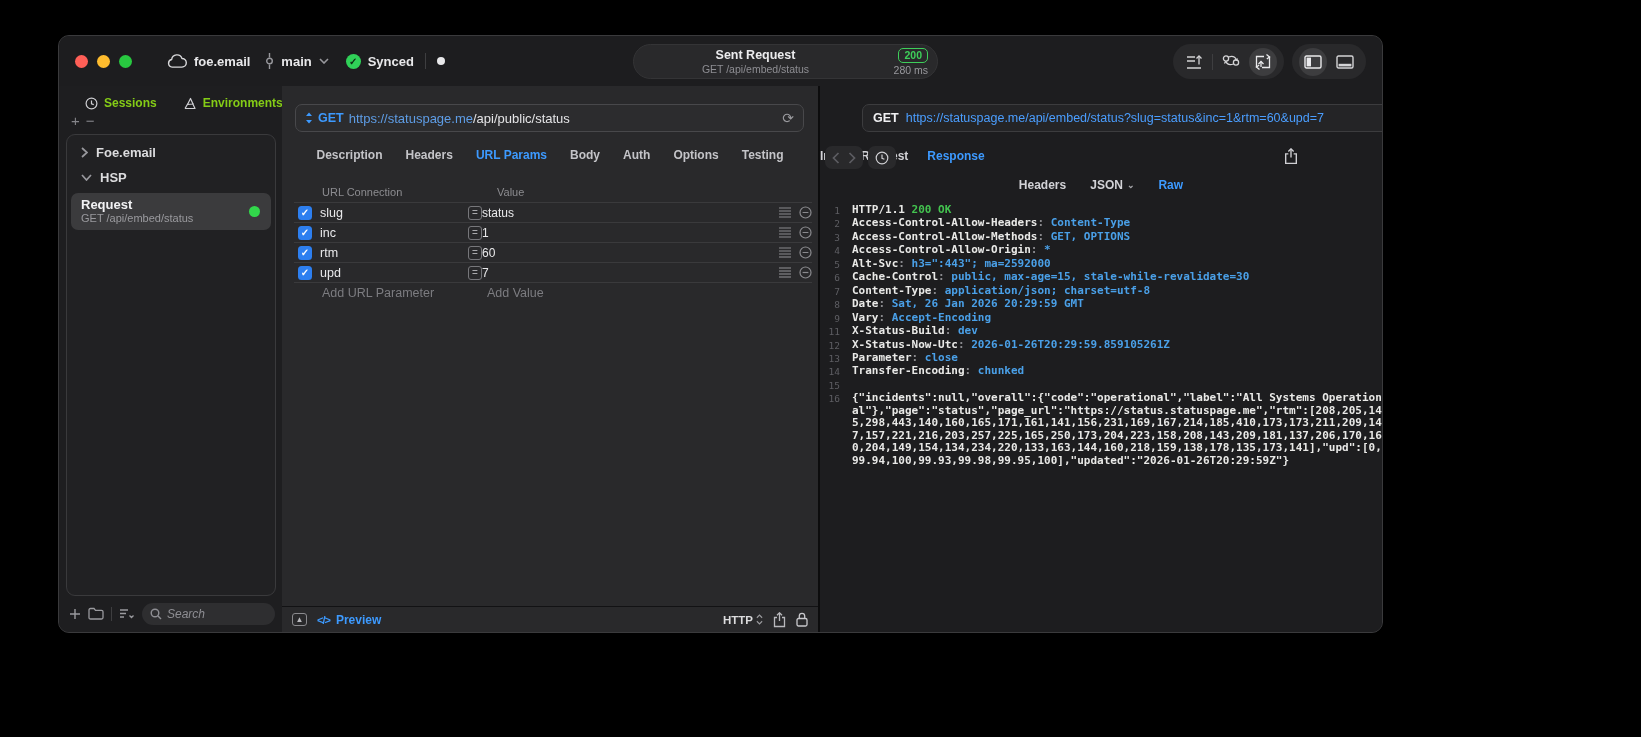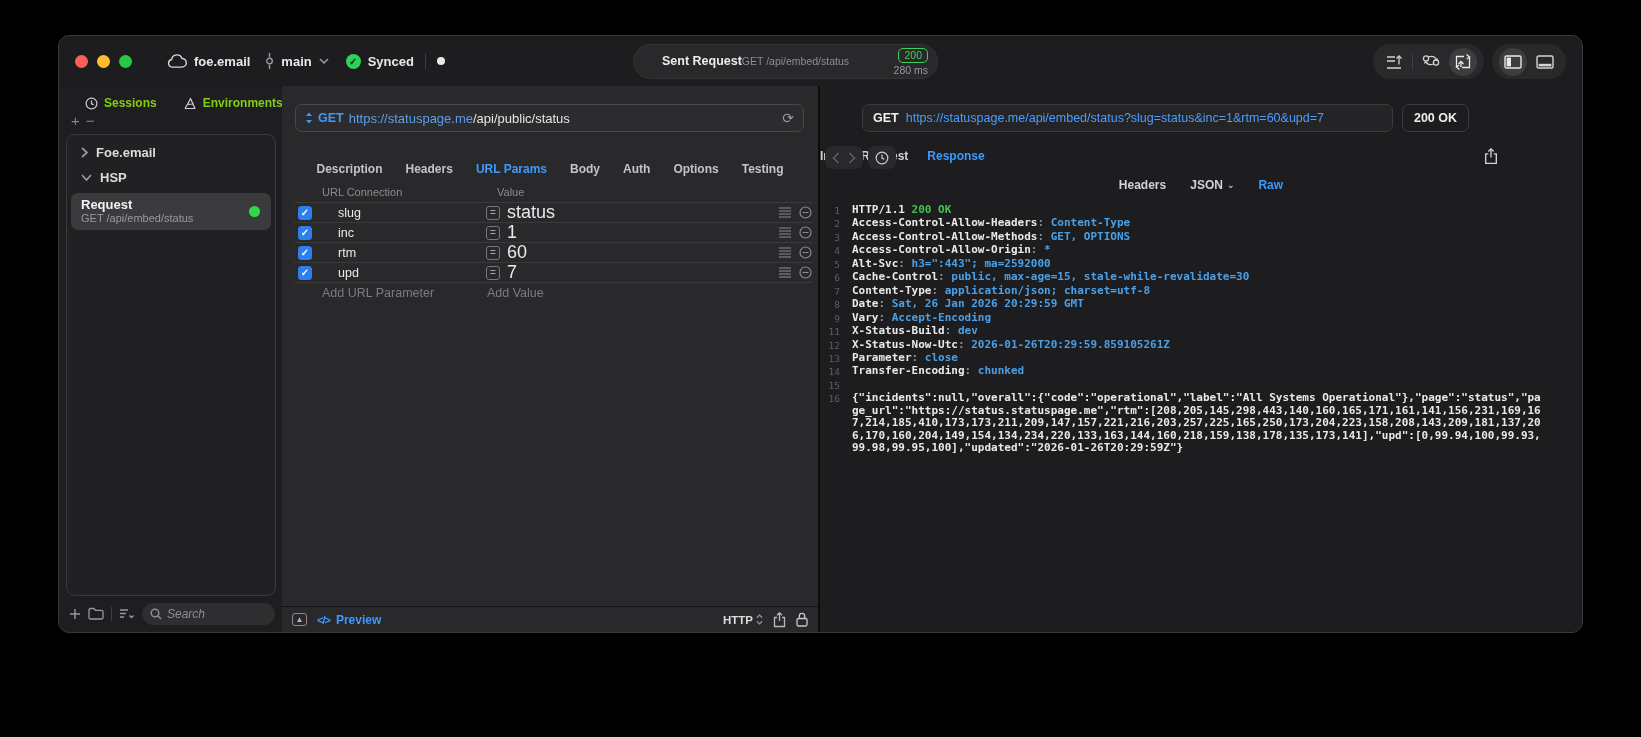--- a/index.html
+++ b/index.html
@@ -1,37 +1,37 @@
 <!DOCTYPE html>
 <html><head>
 <meta charset="utf-8">
 <style>
   * { margin:0; padding:0; box-sizing:border-box; }
   html,body { width:1641px; height:737px; background:#000; overflow:hidden;
               font-family:"Liberation Sans", sans-serif; }
-  .window { position:absolute; left:58px; top:35px; width:1525px; height:598px;
+  .window { position:absolute; left:58px; top:35px; width:1325px; height:598px;
             background:#1e1e20; border-radius:11px; border:1px solid #3a3a3c; overflow:hidden; }
 
   
   .titlebar { position:absolute; left:0; top:0; right:0; height:50px; background:#1d1d1f; }
   .traffic { position:absolute; left:16px; top:19px; display:flex; gap:9px; }
   .tl { width:13px; height:13px; border-radius:50%; }
   .tl.red{background:#ff5f57}.tl.yel{background:#febc2e}.tl.grn{background:#28c840}
   .ws-group { position:absolute; left:108px; top:0; height:50px; display:flex; align-items:center; gap:7px; color:#e8e8ea; font-size:13px; font-weight:600; }
   .ws-group .sep { width:1px; height:16px; background:#3e3e40; margin:0 4px; }
   .dot-white { width:8px; height:8px; border-radius:50%; background:#e8e8ea; }
   .chk-circle { width:15px; height:15px; border-radius:50%; background:#30d158; color:#0c2913; font-size:10px; font-weight:bold; display:flex; align-items:center; justify-content:center; }
 
   .center-capsule { position:absolute; left:574px; top:8px; width:305px; height:35px;
                     background:#29292b; border:1px solid #343436; border-radius:18px; }
-  .cc-text { position:absolute; left:0; right:60px; top:0; bottom:0; display:flex; align-items:center; justify-content:center; }
+  .cc-text { position:absolute; left:0; right:60px; top:0; bottom:0; display:flex; flex-direction:column; align-items:center; justify-content:center; }
   .cc-title { font-size:12.5px; font-weight:600; color:#ececee; line-height:15px;}
   .cc-sub { font-size:10.5px; color:#8e8e93; line-height:13px;}
   .cc-status { position:absolute; right:9px; top:3px; display:flex; flex-direction:column; align-items:flex-end; }
-  .badge-200 { color:#3ecf5a; border:1px solid #3ecf5a; border-radius:5px; font-size:10.5px; font-weight:400; padding:0 5px; line-height:13px; }
+  .badge-200 { color:#3ecf5a; border:1px solid #3ecf5a; border-radius:5px; font-size:10.5px; font-weight:700; padding:0 5px; line-height:13px; }
   .dur { color:#98989d; font-size:10.5px; line-height:13px; margin-top:1px; }
 
   .tb-right { position:absolute; right:16px; top:8px; display:flex; gap:8px; }
   .capsule { background:#29292b; border-radius:18px; height:35px; display:flex; align-items:center; padding:0 7px; gap:4px; }
   .icbtn { width:28px; height:28px; border-radius:50%; display:flex; align-items:center; justify-content:center; }
   .icbtn.active { background:#3d3d3f; }
   .vdiv { width:1px; height:16px; background:#3e3e40; }
 
   
   .sidebar { position:absolute; left:0; top:50px; width:223px; bottom:0; background:#1e1e20; }
@@ -51,31 +51,31 @@
   .search-pill input { background:transparent; border:none; outline:none; color:#d8d8da; font-size:12px; width:100%; font-family:"Liberation Sans",sans-serif;font-style:italic; }
   .search-pill input::placeholder { color:#8e8e93; }
 
   
   .middle { position:absolute; left:223px; top:50px; width:536px; bottom:0; background:#29292b; }
   .urlbar { position:absolute; left:13px; right:14px; top:18px; height:28px; background:#2c2c2e; border:1px solid #48484b; border-radius:7px; display:flex; align-items:center; padding:0 9px; gap:5px; }
   .method { color:#3d9aff; font-weight:700; font-size:12.5px; }
   .urltext { font-size:13px; flex:1; white-space:nowrap; overflow:hidden; }
   .u-host { color:#5e9de6; } .u-path { color:#e4e4e6; }
   .refresh { color:#9a9a9e; font-size:14px; }
-  .mtabs { position:absolute; left:0; right:0; top:62px; display:flex; justify-content:center; gap:23px;margin-top:14px; }
+  .mtabs { position:absolute; left:0; right:0; top:62px; display:flex; justify-content:center; gap:23px; }
   .mtab { color:#c4c4c8; font-size:12px; font-weight:600; cursor:default; }
   .mtab.active { color:#3d9aff; }
   .ptable { position:absolute; left:12px; right:6px; top:96px; }
   .phead { display:flex; height:20px; align-items:center; color:#8c8c90; font-size:11px; }
   .phead .c1 { margin-left:28px; width:158px; } .phead .c2 { margin-left:17px; }
   .prow { display:flex; height:20px; align-items:center; border-top:1px solid #3a3a3c; }
   .cb { width:14px; height:14px; border-radius:3.5px; background:#2d7ff0; color:#fff; font-size:10px; font-weight:bold; display:flex; align-items:center; justify-content:center; margin-left:4px; }
-  .pname { margin-left:26px; width:148px; color:#e9e9eb; font-size:12.5px; }
+  .pname { margin-left:8px; width:148px; color:#e9e9eb; font-size:12.5px; }
   .eqicon { width:14px; height:14px; border:1px solid #77777b; border-radius:3px; color:#a9a9ad; font-size:10px; display:flex; align-items:center; justify-content:center; }
-  .pval { margin-left:7px; color:#e9e9eb; font-size:18px; flex:1; }
+  .pval { color:#e9e9eb; font-size:12px; flex:1; }
   .hicon, .micon { display:flex; align-items:center; margin-left:8px; }
   .addrow { display:flex; height:21px; align-items:center; border-top:1px solid #3a3a3c; color:#7c7c80; font-size:12.5px; }
   .addrow .a1 { margin-left:28px; width:165px; } 
   .mid-footer { position:absolute; left:0; right:0; bottom:0; height:26px; border-top:1px solid #121214; display:flex; align-items:center; padding:0 10px; gap:10px; }
   .collapse-box { width:15px; height:13px; border:1px solid #8a8a8e; border-radius:3px; color:#b9b9bd; font-size:8px; display:flex; align-items:center; justify-content:center; }
   .preview { color:#3d9aff; font-size:12px; font-weight:600; display:flex; gap:6px; align-items:center;}
   .code-glyph { font-size:11px; font-weight:700; letter-spacing:-1px; }
   .flex1 { flex:1; }
   .http-sel { color:#dcdcde; font-size:11.5px; font-weight:600; display:flex; align-items:center; gap:3px; }
 

